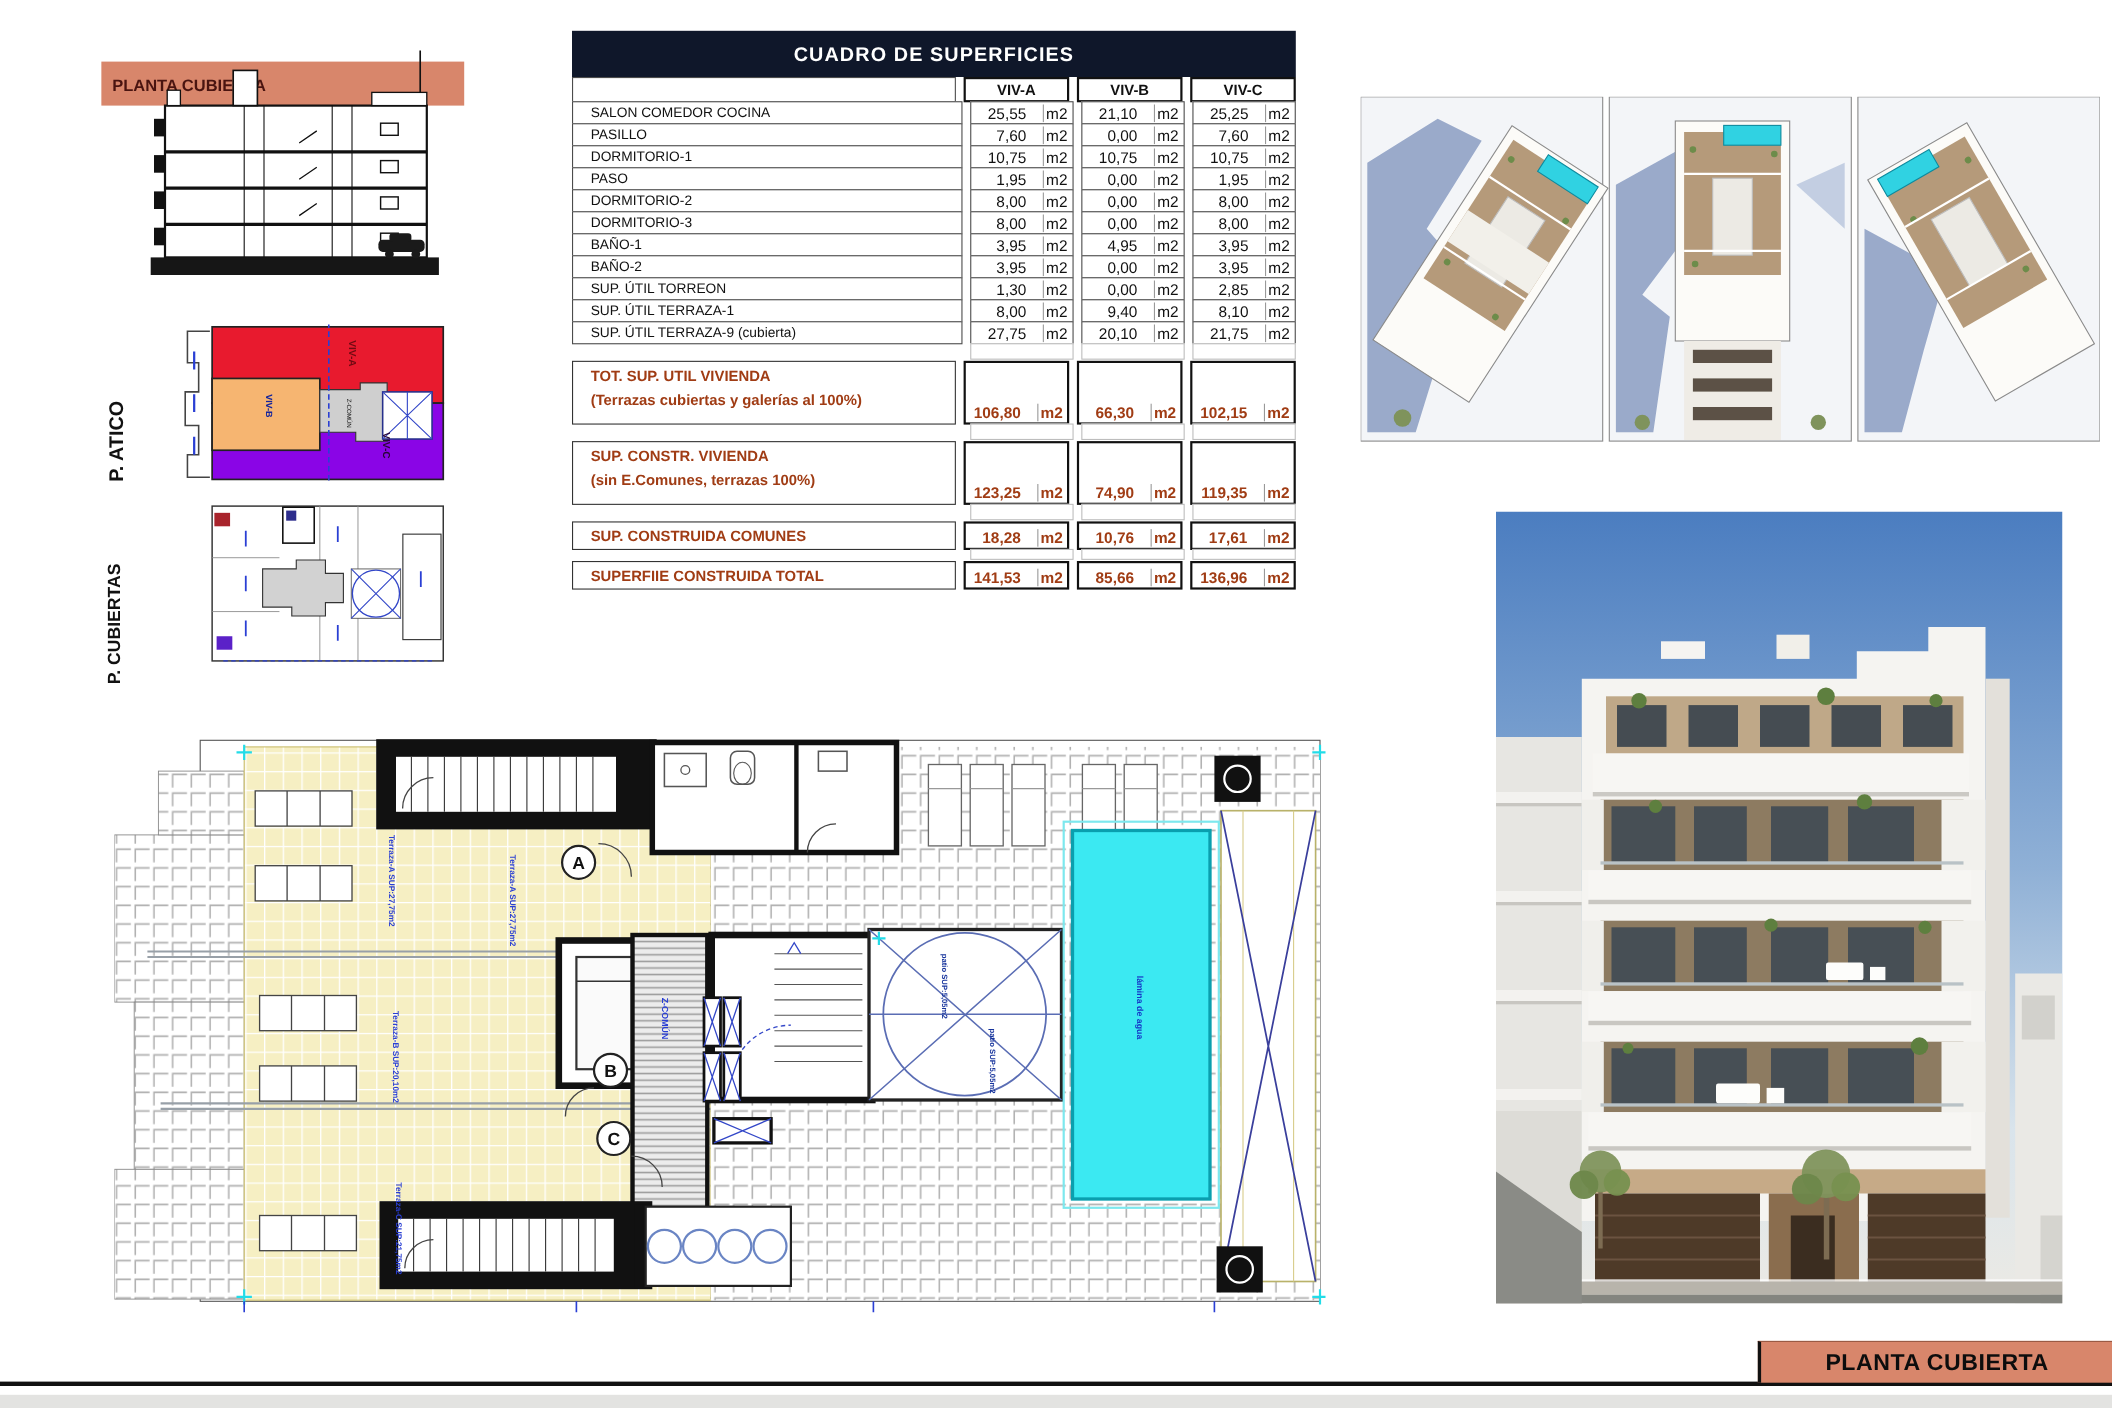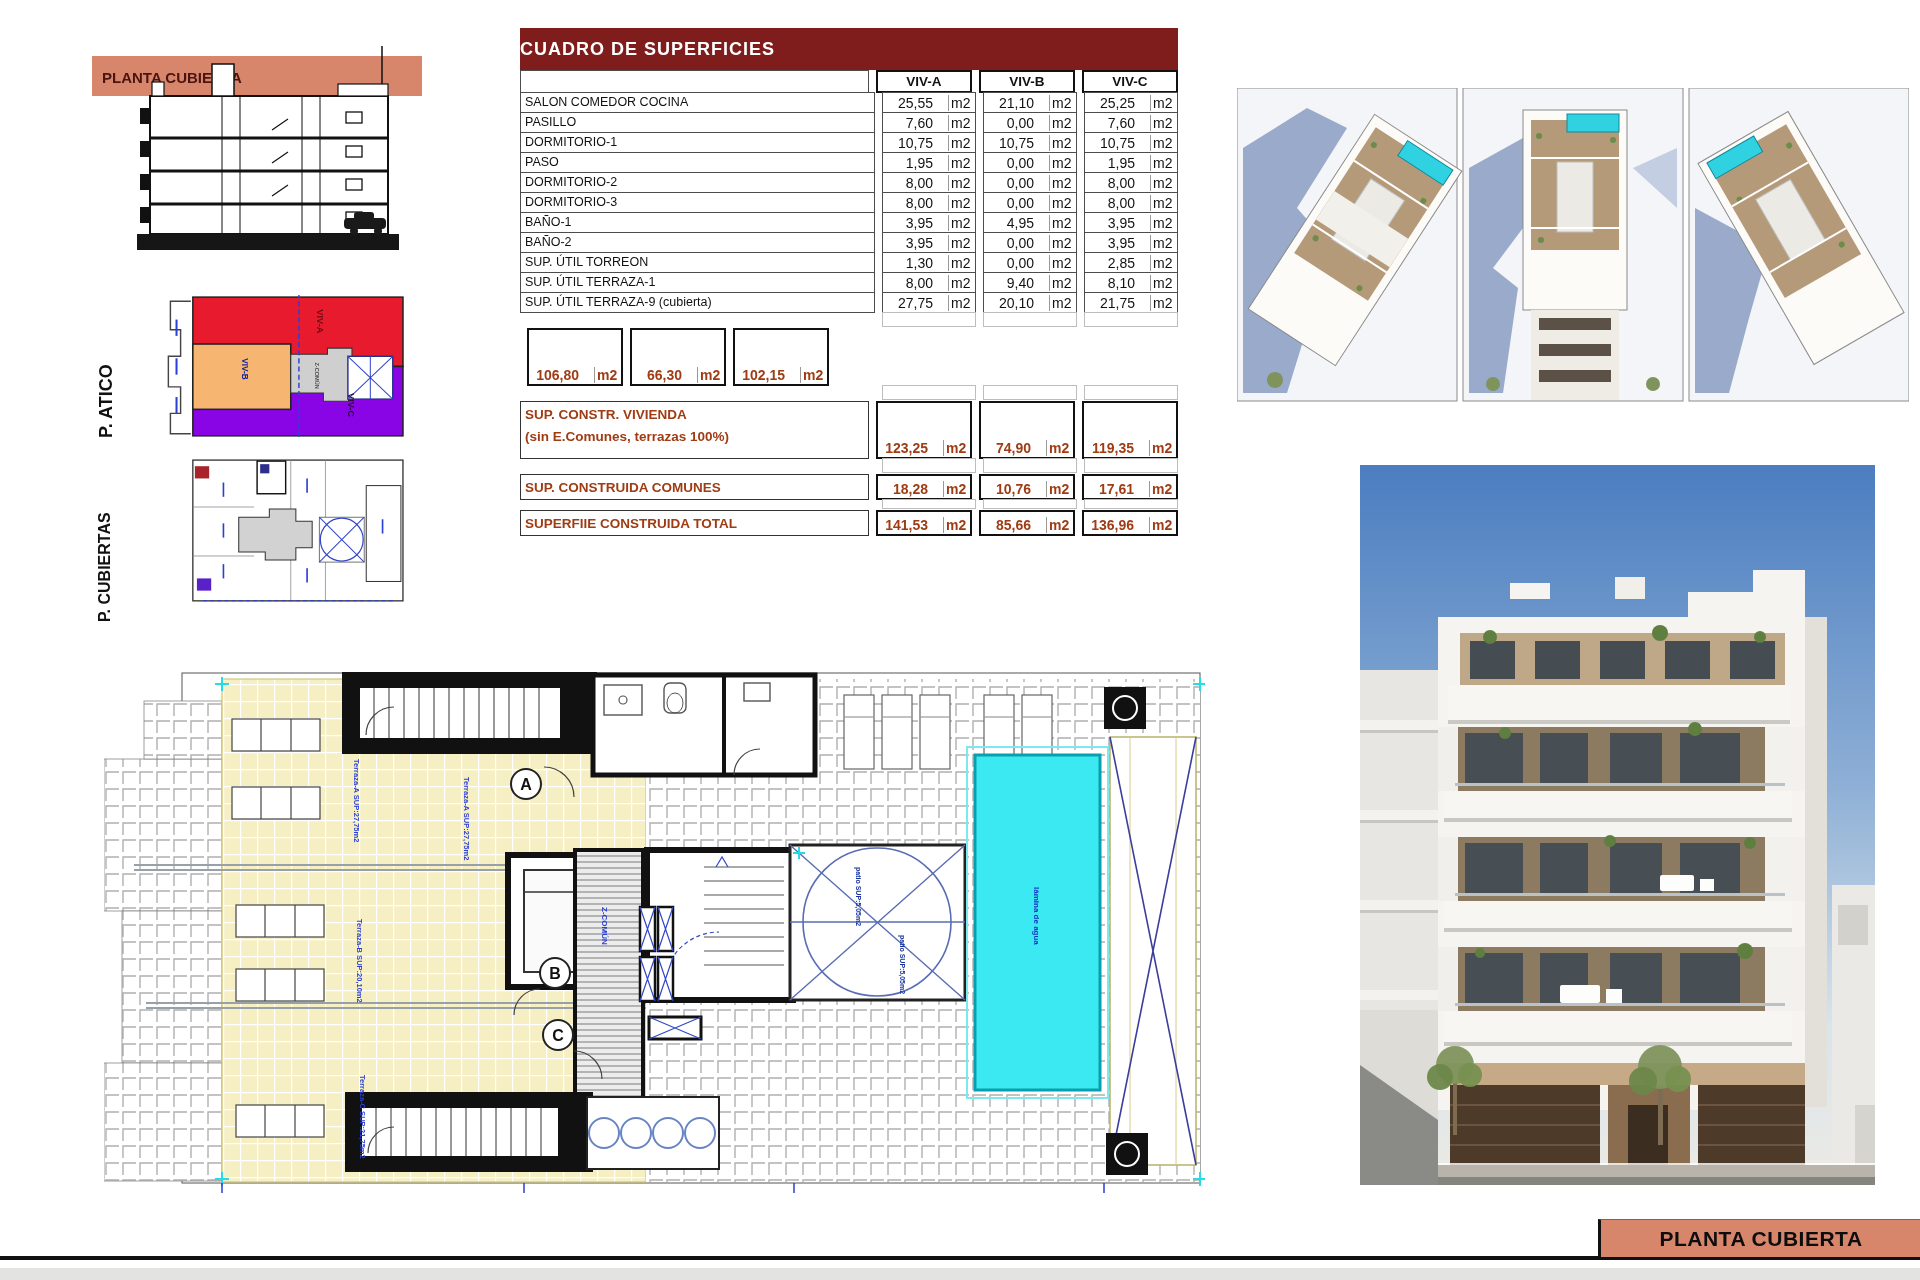--- a/index.html
+++ b/index.html
@@ -2,26 +2,26 @@
 <html><head>
 <meta charset="utf-8">
 <style>
   html,body{margin:0;padding:0;background:#ffffff;}
   #root{position:relative;width:1920px;height:1280px;background:#ffffff;overflow:hidden;
         font-family:"Liberation Sans", sans-serif;color:#111;}
   .abs{position:absolute;}
 
   
   .tbl{position:absolute;left:520px;top:28px;width:658px;}
-  .tbl .band{background:#7f1d1d;color:#fff;font-weight:bold;}
+  .tbl .band{background:#0f172a;color:#fff;text-align:center;font-weight:bold;}
   .tbl .band.title{height:42px;line-height:42px;font-size:18px;letter-spacing:1px;}
   .tbl .band.sub{height:28px;line-height:26px;font-size:13.5px;}
   .trow{display:flex;align-items:stretch;}
   .trow + .trow{margin-top:-1px;}
-  .tlabel{flex:1;border:1px solid #4c4c4c;padding:2px 4px 0;font-size:12.5px;background:#fff;}
+  .tlabel{flex:1;border:1px solid #4c4c4c;padding:2px 16px 0;font-size:12.5px;background:#fff;}
   .tlabel.noborder{border:none;background:transparent;}
   .tval{width:92px;margin-left:7px;border:1px solid #4c4c4c;display:flex;align-items:center;font-size:14px;background:#fff;}
   .tval .num{flex:1;text-align:right;padding-right:3px;}
   .tval .unit{width:24px;border-left:1px solid #999;padding-left:2px;margin-left:12px;}
   .thead .tlabel{border-width:1px;}
   .thead .tval{border:2px solid #111;font-weight:bold;font-size:13.5px;justify-content:center;}
   .thead .tval .hd{text-align:center;width:100%;}
   .spacer .tval{border:1px solid #bdbdbd;background:#fff;}
   .spacer{height:15px;margin-top:2px;margin-bottom:2px;}
   .sum .tlabel{border:1px solid #333;color:#a03c14;font-weight:bold;font-size:13.5px;line-height:1.6;}
@@ -320,20 +320,24 @@
       </div>
 
     <div class="trow spacer">
         <div class="tlabel noborder"></div>
         <div class="tval"></div>
         <div class="tval"></div>
         <div class="tval"></div>
       </div>
 
     <div class="trow sum h58">
+      <div class="tlabel">
+          <div>TOT. SUP. UTIL VIVIENDA</div>
+          <div>(Terrazas cubiertas y galerías al 100%)</div>
+        </div>
       <div class="tval">
           <span class="num">106,80</span>
           <span class="unit">m2</span>
         </div>
       <div class="tval">
           <span class="num">66,30</span>
           <span class="unit">m2</span>
         </div>
       <div class="tval">
           <span class="num">102,15</span>

